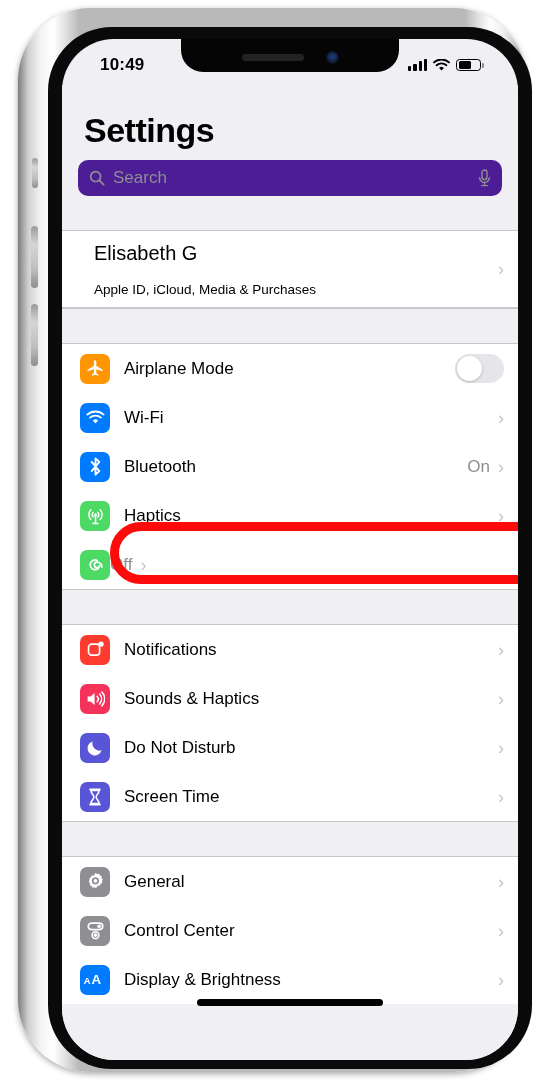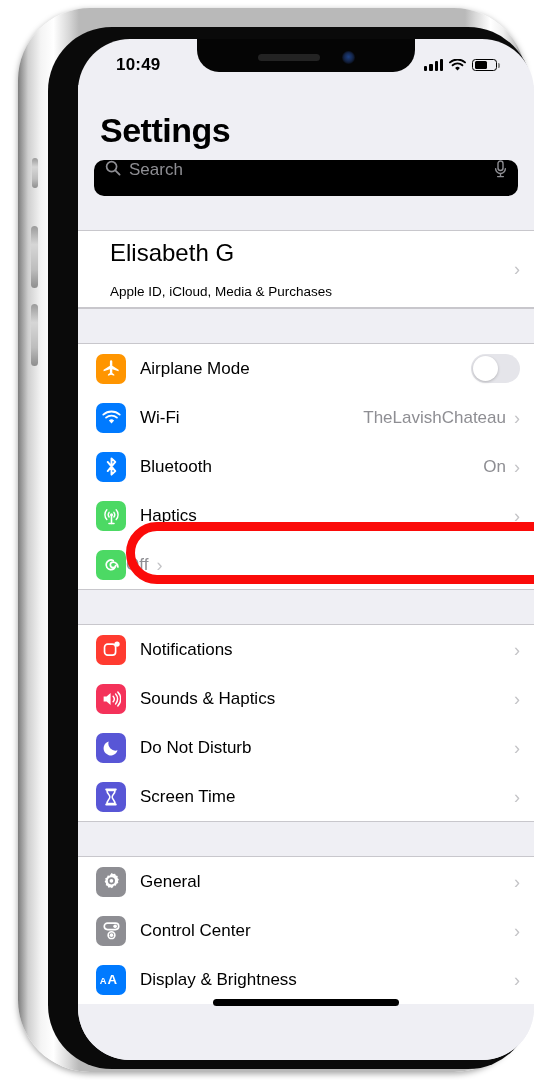--- a/index.html
+++ b/index.html
@@ -25,21 +25,21 @@
   }
   #phone-inner-black {
     position: absolute;
     left: 30px; top: 19px;
     width: 484px; height: 1042px;
     border-radius: 64px;
     background: #0a0a0a;
   }
   #screen {
     position: absolute;
-    left: 60px; top: 31px;
+    left: 44px; top: 31px;
     width: 456px; height: 1021px;
     border-radius: 52px;
     background: #efeff4;
     overflow: hidden;
   }
 
   
   .side-btn { position: absolute; background: linear-gradient(180deg,#9a9a9a,#d6d6d6 30%,#bdbdbd 70%,#8e8e8e); }
   #silent-switch { left: 14px; top: 150px; width: 6px; height: 30px; border-radius: 3px; }
   #vol-up       { left: 13px; top: 218px; width: 7px; height: 62px; border-radius: 4px; }
@@ -82,40 +82,40 @@
   
   #content { position: absolute; top: 46px; left: 0; right: 0; bottom: 0; background: #efeff4; }
 
   #page-title {
     font-size: 34px; font-weight: bold; color: #000;
     padding: 26px 0 10px 22px; letter-spacing: -.5px;
   }
 
   #search-wrap { padding: 0 16px 14px 16px; }
   #search-bar {
-    height: 36px; background: #000000; border-radius: 10px;
-    display: flex; align-items: flex-start; padding: 0 11px; gap: 8px;
+    height: 36px; background: #4c1d95; border-radius: 10px;
+    display: flex; align-items: center; padding: 0 11px; gap: 8px;
   }
   #search-placeholder { flex: 1; font-size: 17px; color: #8e8e93; }
 
   .group { background: #f0abfc; }
   .gap { height: 36px; background: #efeff4; border-top: .5px solid #c8c7cc; border-bottom: .5px solid #c8c7cc; }
 
   
   #apple-id-row {
     display: flex; align-items: center; height: 78px; padding: 0 14px 0 18px;
     background: #fff; border-top: .5px solid #c8c7cc; border-bottom: .5px solid #c8c7cc;
   }
   #avatar {
     width: 54px; height: 54px; border-radius: 50%; background: #c6c6ca;
     display: flex; align-items: center; justify-content: center;
     color: #e9e9ec; font-size: 21px; letter-spacing: .5px;
   }
   #apple-id-text { flex: 1; margin-left: 14px; }
-  #apple-id-name { font-size: 24px; color: #000; margin-bottom: 17px; }
+  #apple-id-name { font-size: 20px; color: #000; margin-bottom: 17px; }
   #apple-id-sub { font-size: 13.5px; color: #000; }
 
   
   .row {
     display: flex; align-items: center; height: 49px;
     padding-left: 18px; padding-right: 14px; background: #fff; position: relative;
   }
   .row:not(:last-child)::after {
     content: ""; position: absolute; left: 62px; right: 0; bottom: 0;
     height: .5px; background: #d2d2d6;
@@ -240,21 +240,20 @@
             </div>
             <div class="row">
               <div class="row-icon" style="background: rgb(0, 122, 255);">
                 <svg width="19" height="16" viewBox="0 0 22 16">
                   <path d="M11 14.3 8 10.8a4.6 4.6 0 0 1 6 0z" fill="#fff"></path>
                   <path d="M4.7 7.6a9.4 9.4 0 0 1 12.6 0" stroke="#fff" stroke-width="2.1" fill="none" stroke-linecap="round"></path>
                   <path d="M1.5 4.1a14.3 14.3 0 0 1 19 0" stroke="#fff" stroke-width="2.1" fill="none" stroke-linecap="round"></path>
                 </svg>
               </div>
               <div class="row-label">Wi-Fi</div>
-              <div class="row-value">TheLavishChateau</div>
               <span class="chevron">›</span>
             </div>
             <div class="row">
               <div class="row-icon" style="background: rgb(0, 122, 255);">
                 <svg width="15" height="21" viewBox="0 0 14 22">
                   <path d="M3 6.2 11 15.8 7 19.5V2.5l4 3.7L3 15.8" stroke="#fff" stroke-width="2" fill="none" stroke-linejoin="round" stroke-linecap="round"></path>
                 </svg>
               </div>
               <div class="row-label">Bluetooth</div>
               <div class="row-value">On</div>

